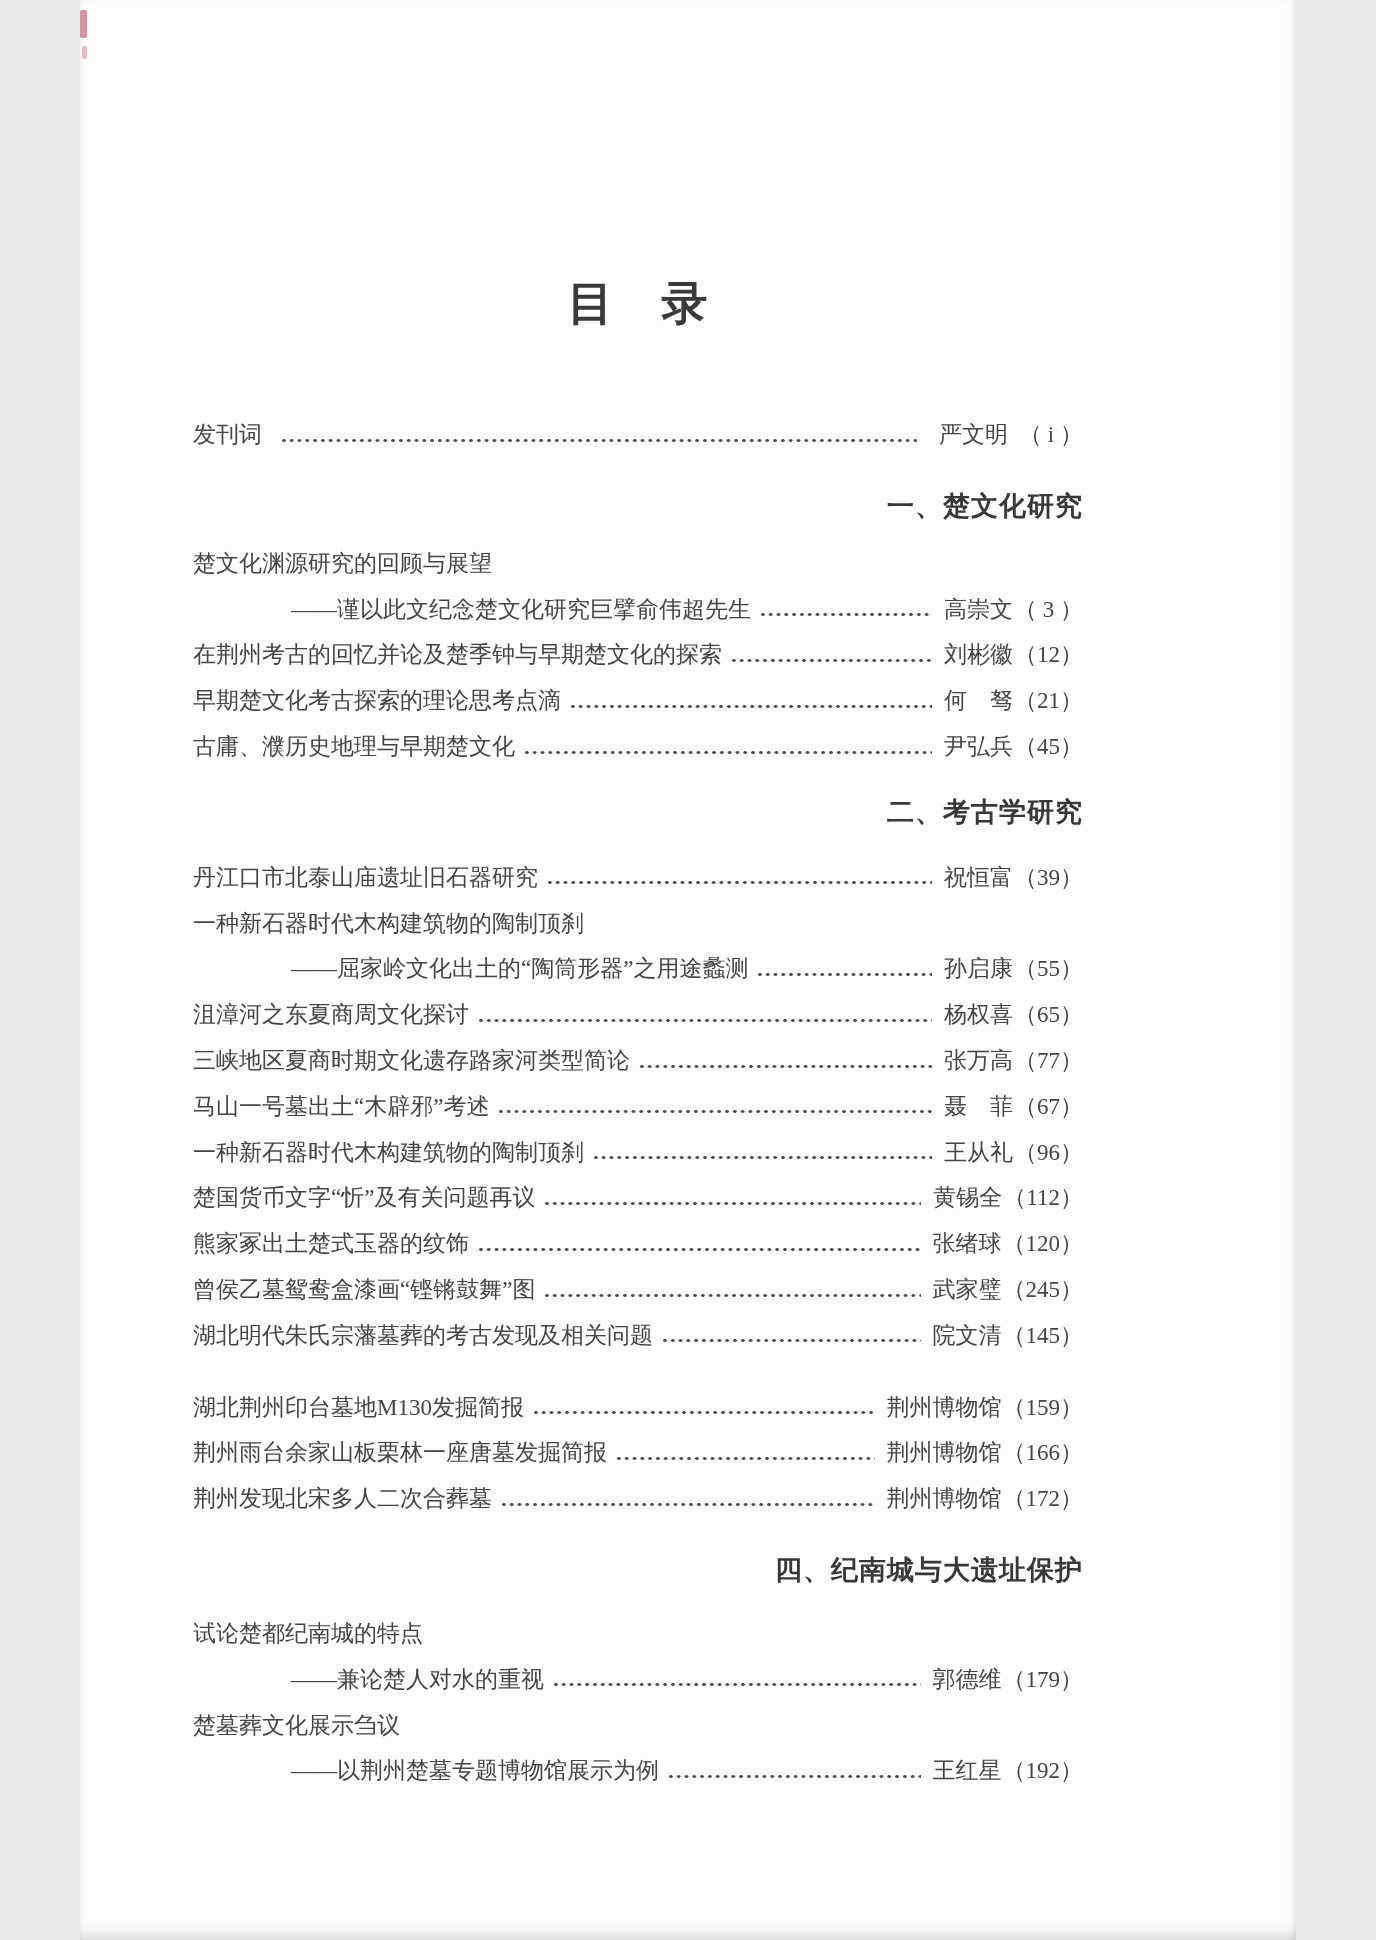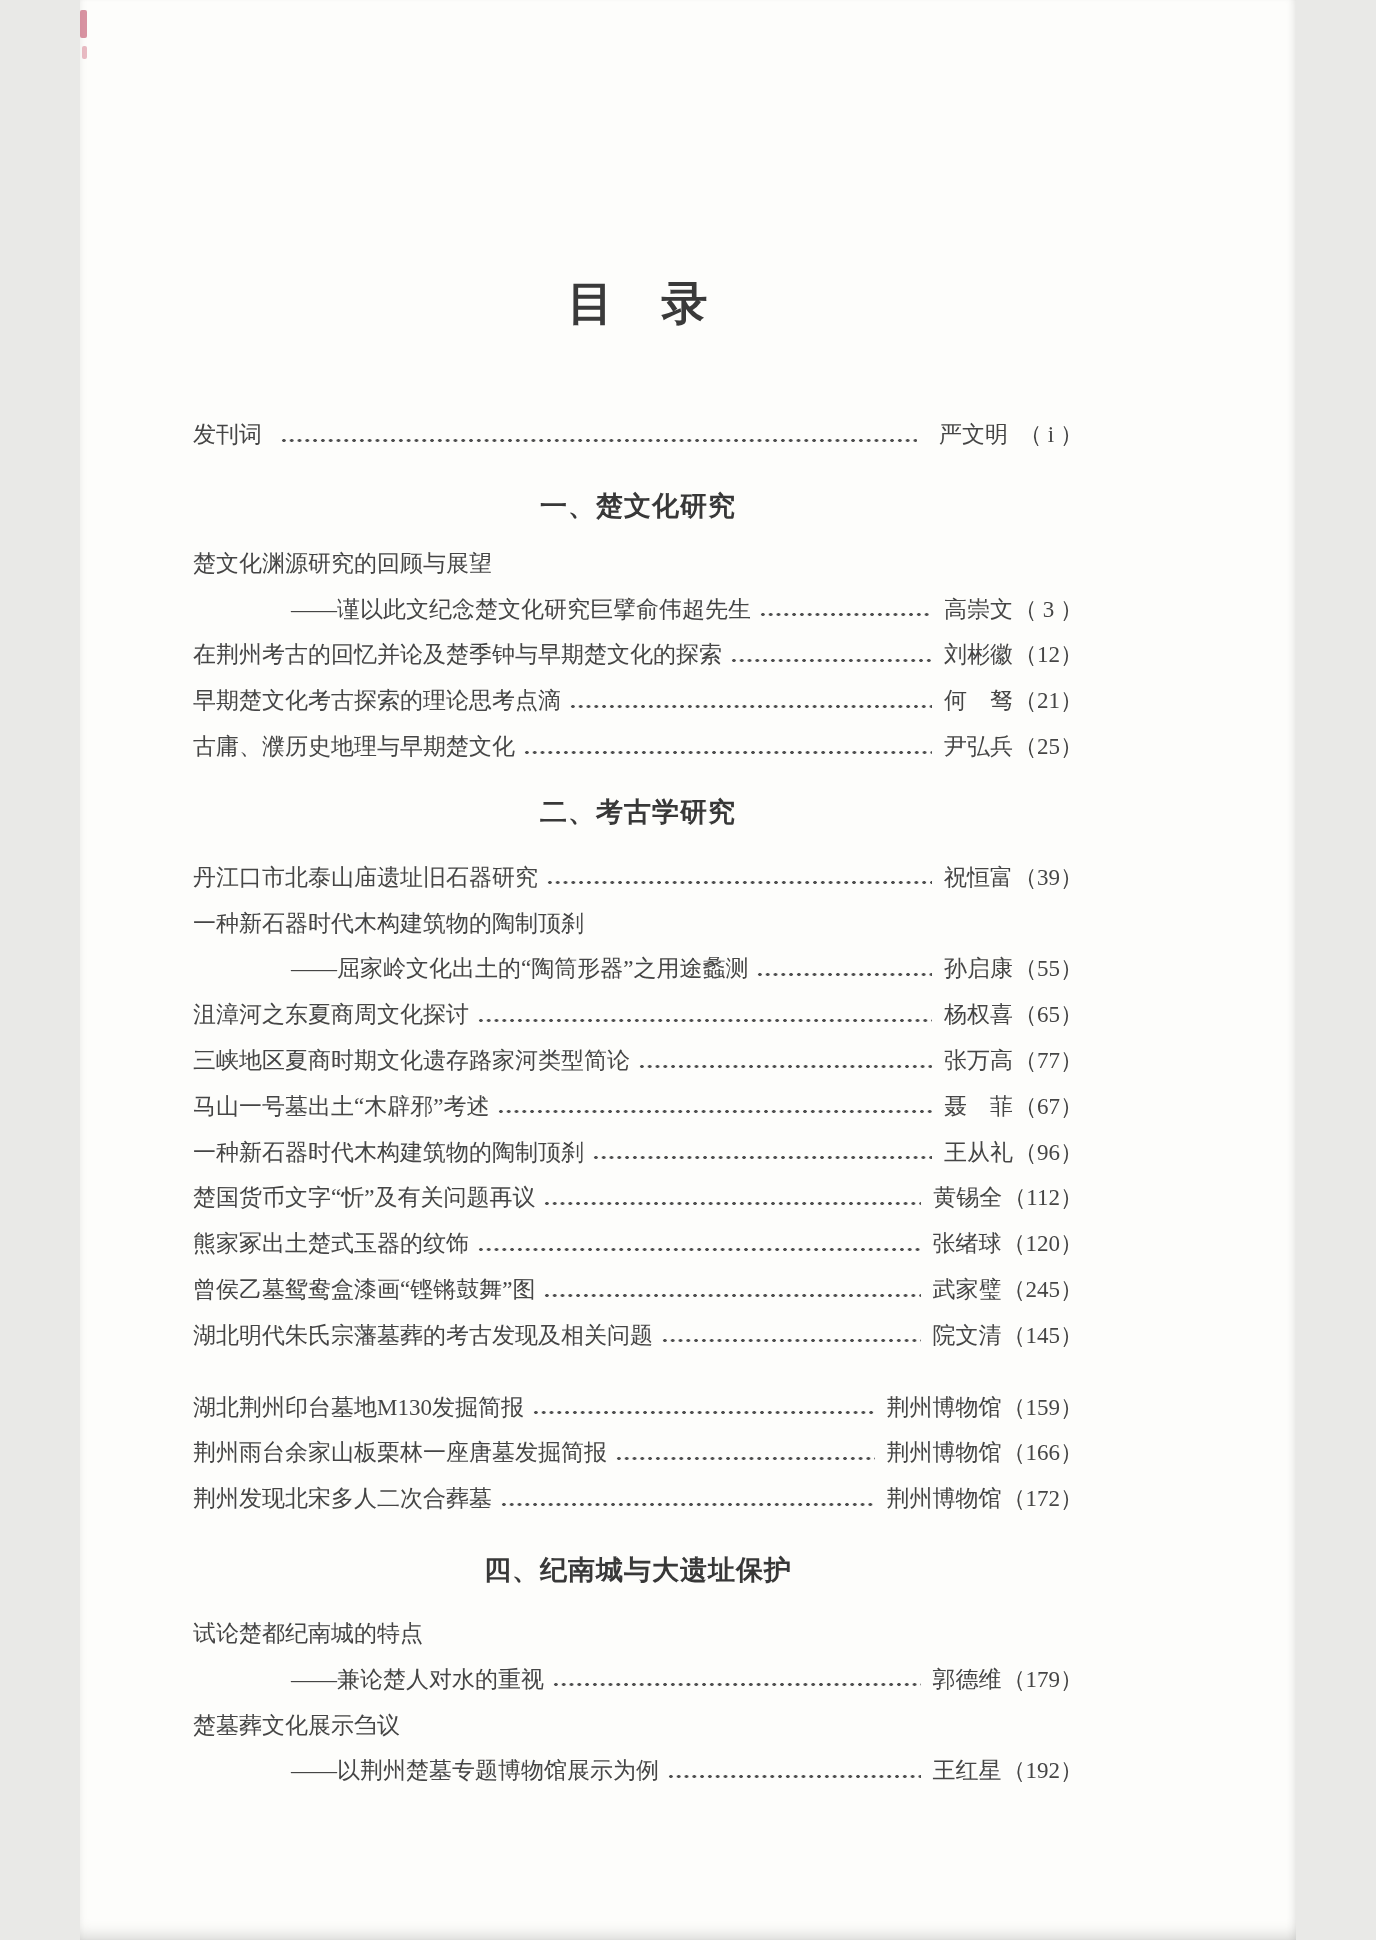--- a/index.html
+++ b/index.html
@@ -28,21 +28,21 @@
     position:absolute; left:113px; top:0; width:890px;
   }
   .toc-title {
     margin:278px 0 0 0;
     text-align:center;
     font-size:46px; font-weight:700; line-height:52px;
     color:#3a3a3a; letter-spacing:1px;
   }
   .front-row { margin-top:90px;gap:10px; }
   .sec-heading {
-    margin:0; text-align:center;
+    margin:0; text-align:right;
     font-family:"Liberation Sans","DejaVu Sans",sans-serif;
     font-size:27px; line-height:32px; font-weight:700;
     color:#383838; letter-spacing:1px;
   }
   .sec-heading.h1 { margin-top:40px; }
   .sec-heading.h2 { margin-top:26px; }
   .sec-heading.h3 { margin-top:33px; }
   .sec-heading.h4 { margin-top:32px; }
   .rows.s0 { margin-top:19px; }
   .rows.s1 { margin-top:27px; }
@@ -106,21 +106,21 @@
       <div class="row">
         <span class="etitle">早期楚文化考古探索的理论思考点滴</span>
         <span class="dots"></span>
         <span class="eauthor">何　驽</span>
         <span class="epage">（21）</span>
       </div>
       <div class="row">
         <span class="etitle">古庸、濮历史地理与早期楚文化</span>
         <span class="dots"></span>
         <span class="eauthor">尹弘兵</span>
-        <span class="epage">（25）</span>
+        <span class="epage">（45）</span>
       </div>
     </div>
 
     <h2 class="sec-heading h2">二、考古学研究</h2>
     <div class="rows s1">
       <div class="row">
         <span class="etitle">丹江口市北泰山庙遗址旧石器研究</span>
         <span class="dots"></span>
         <span class="eauthor">祝恒富</span>
         <span class="epage">（39）</span>

